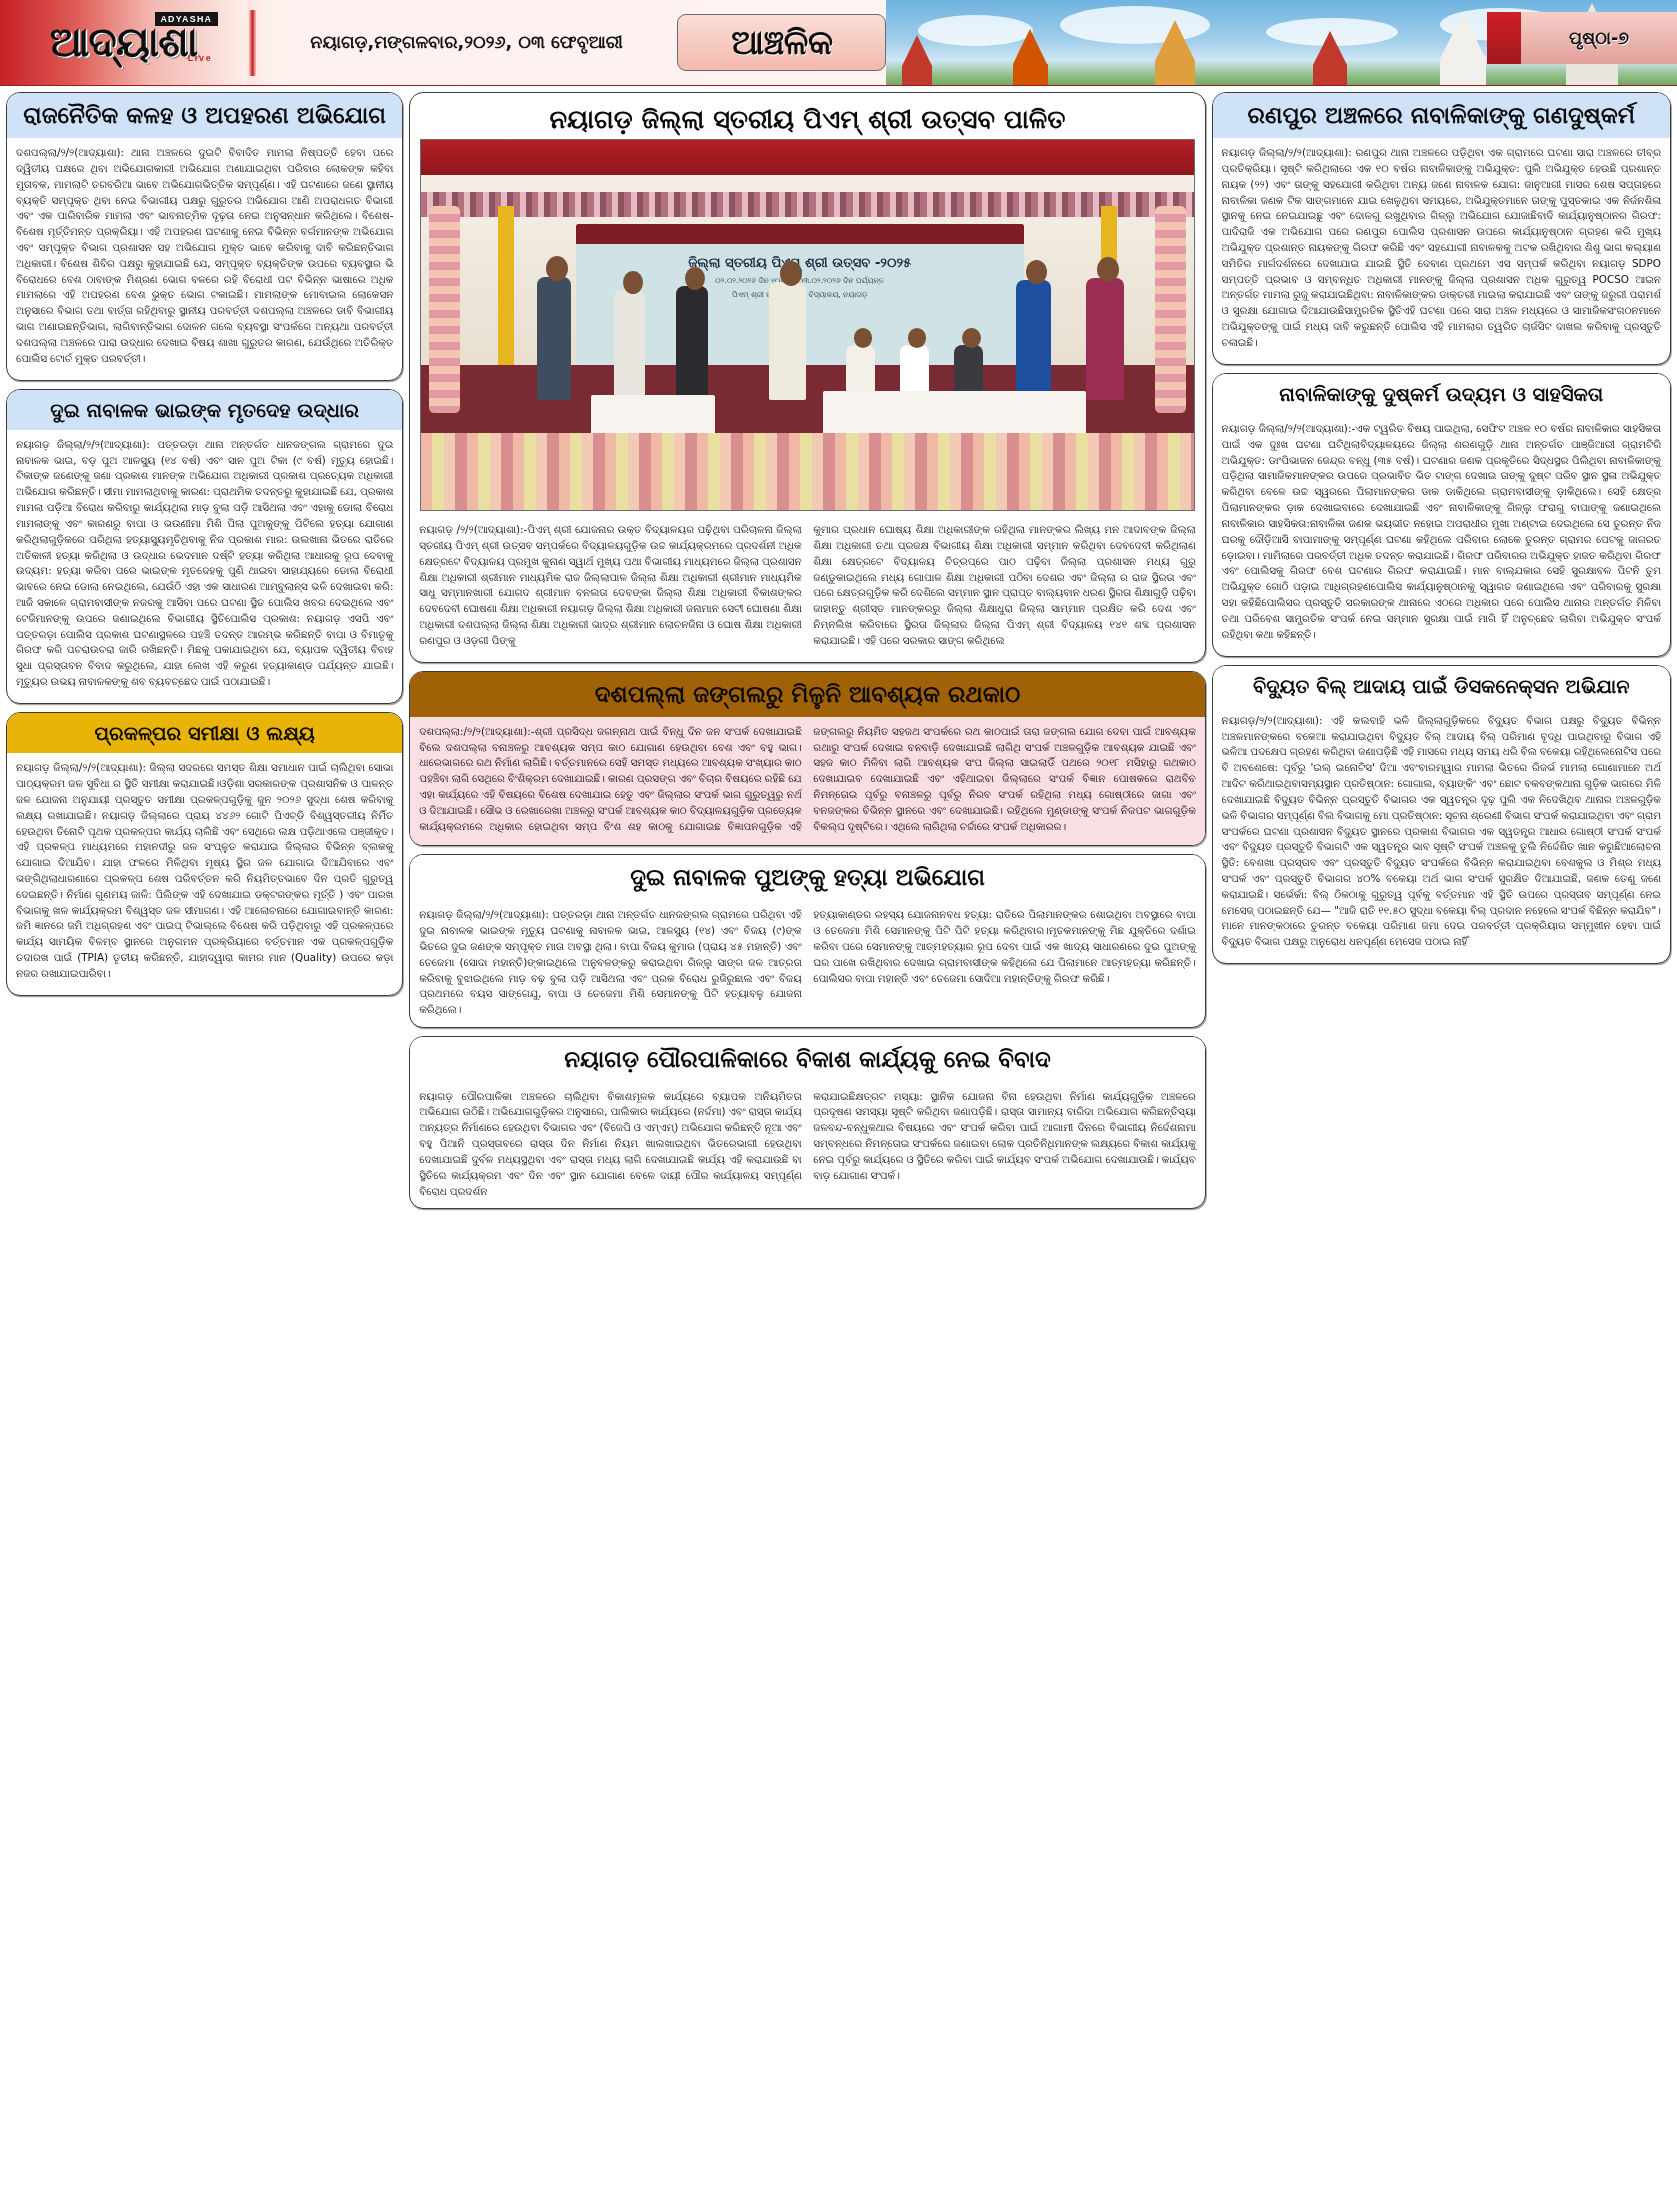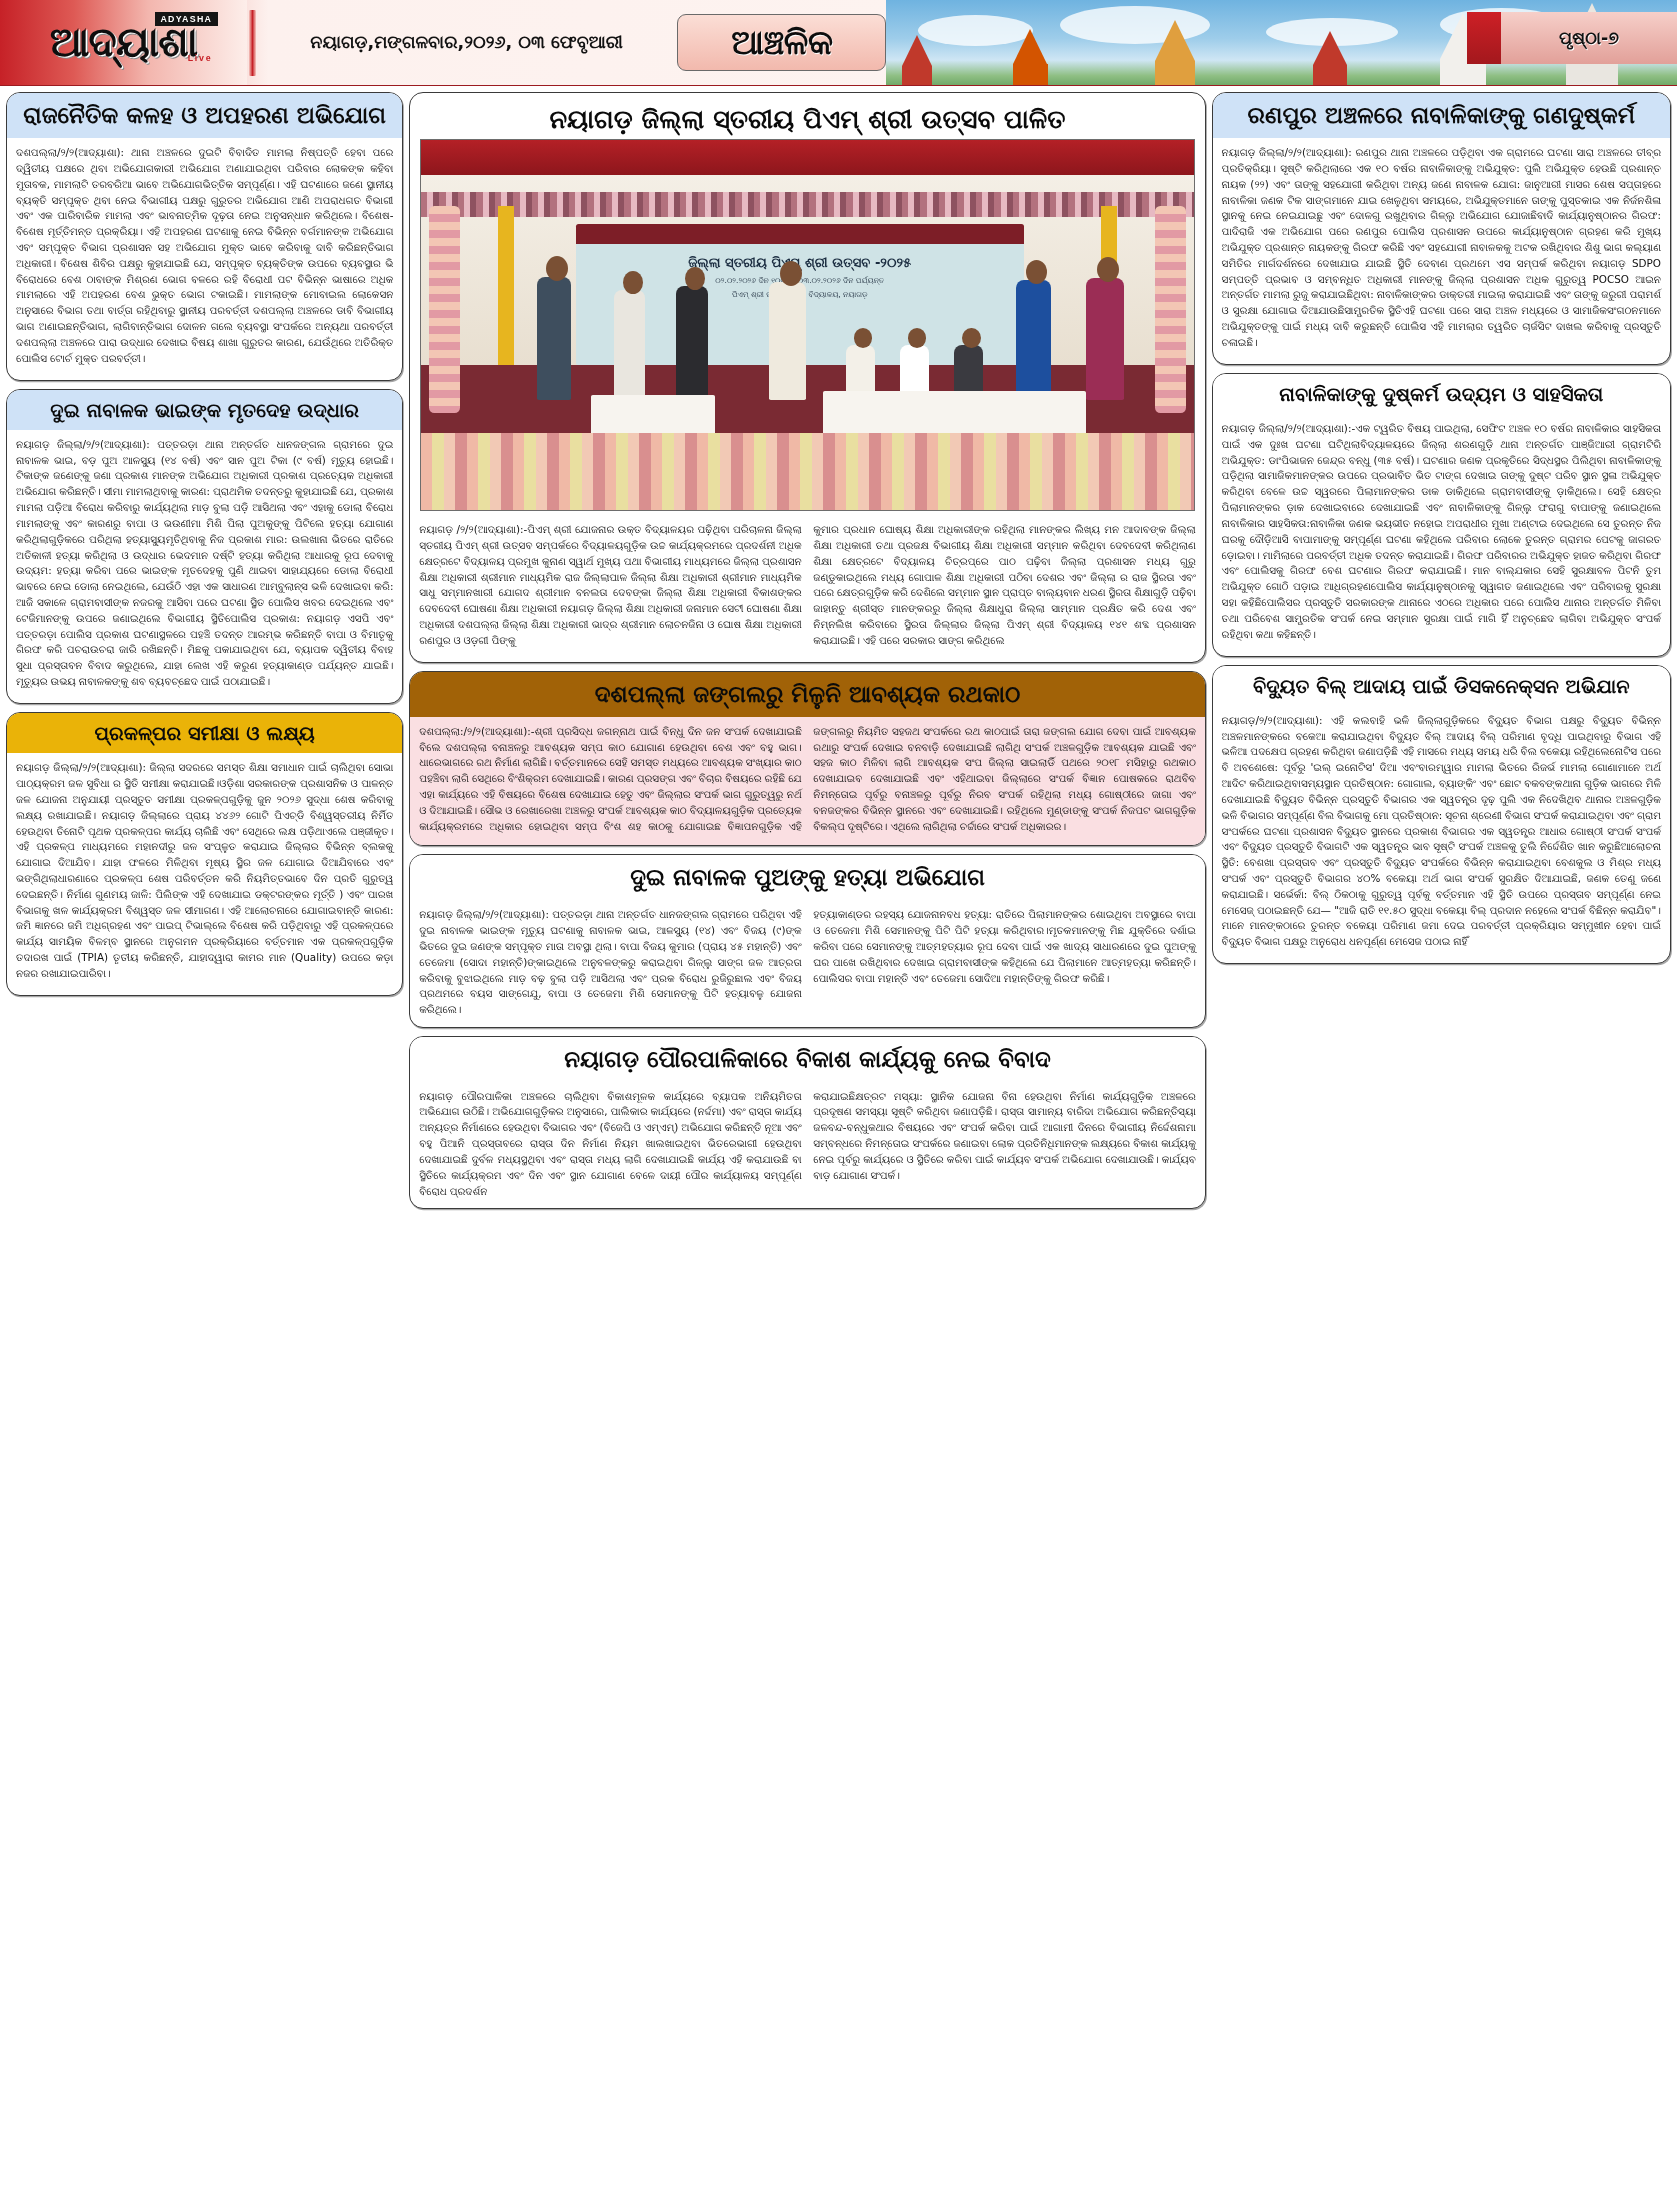--- a/index.html
+++ b/index.html
@@ -44,21 +44,21 @@
   .section-title{font-family:"DejaVu Sans",sans-serif;font-size:34px;font-weight:bold;color:#0d0d0d;
     text-shadow:0.9px 0.9px 0 #ffffff;letter-spacing:-0.4px;}
   .temple-strip{flex:1 1 auto;height:86px;position:relative;overflow:hidden;
     background:linear-gradient(180deg,#6fb3e0 0%,#9ecdea 45%,#cfe6f4 70%,#8fbf84 88%,#6ea766 100%);}
   .cloud{position:absolute;background:rgba(255,255,255,.78);border-radius:50%;}
   .temple{position:absolute;bottom:0;}
   .temple .spire{width:0;height:0;border-left:var(--w) solid transparent;border-right:var(--w) solid transparent;
     border-bottom:var(--h) solid var(--c);margin:0 auto;}
   .temple .base{width:calc(var(--w)*2);height:var(--b);background:var(--c);}
   .page-badge{
-    position:absolute;right:0;top:12.3px;height:52px;width:210px;display:flex;align-items:flex-start;
+    position:absolute;right:0;top:12.3px;height:52px;width:190px;display:flex;align-items:flex-start;
   }
   .badge-red{width:34px;height:52px;background:linear-gradient(180deg,#cd2026,#a3181d);}
   .badge-arrow{
     position:relative;height:52px;flex:1 1 auto;
     background:linear-gradient(180deg,#f6cfc9,#e2a099);
     display:flex;align-items:center;justify-content:center;
   }
   .badge-arrow:after{
     content:"";position:absolute;right:-25.6px;top:0;width:0;height:0;
     border-top:26px solid transparent;border-bottom:26px solid transparent;

